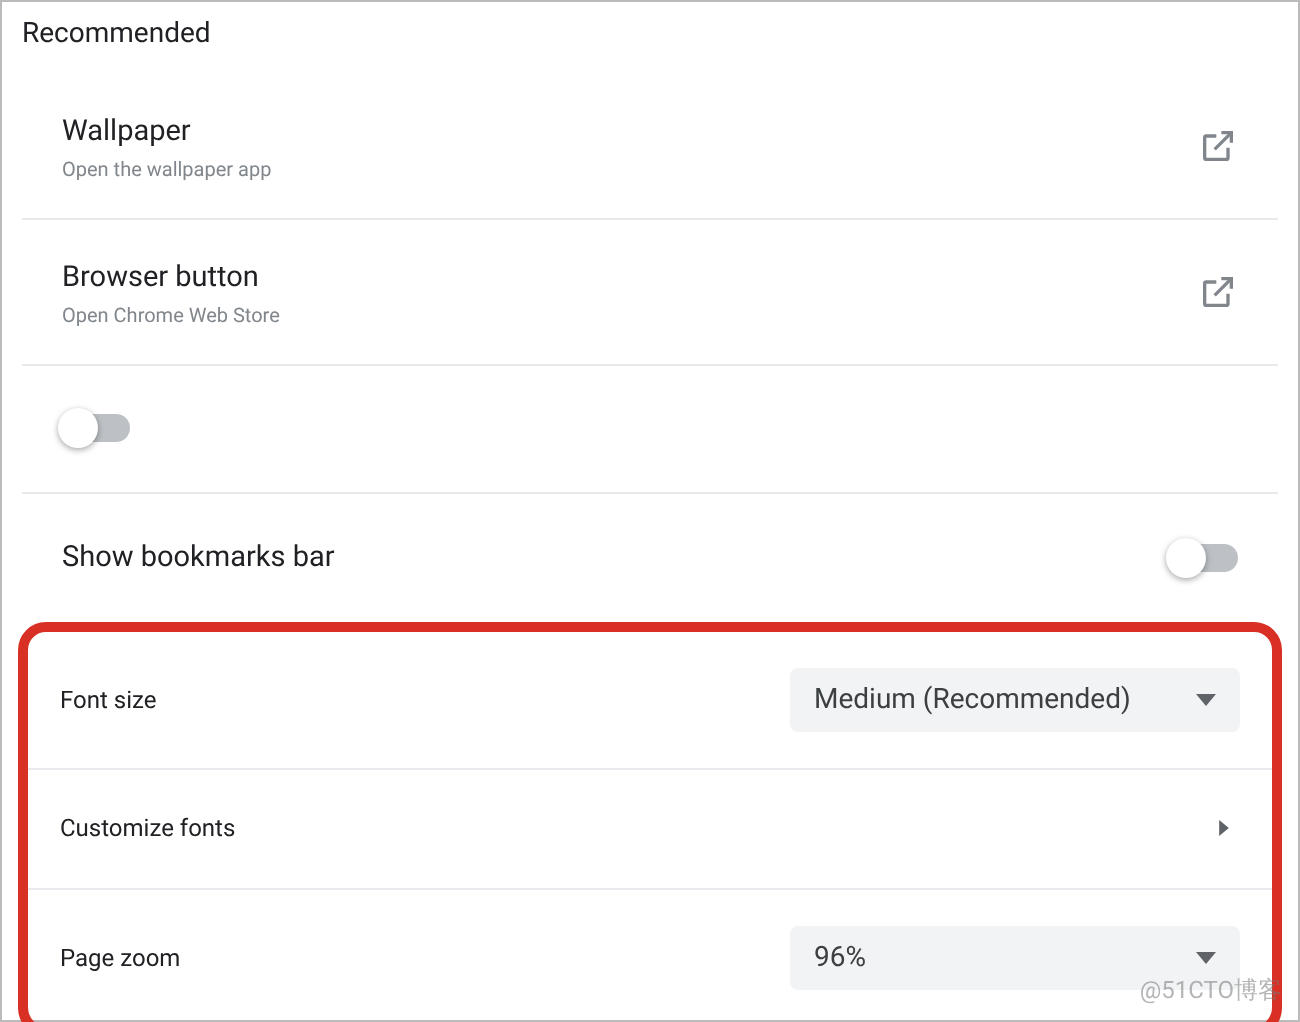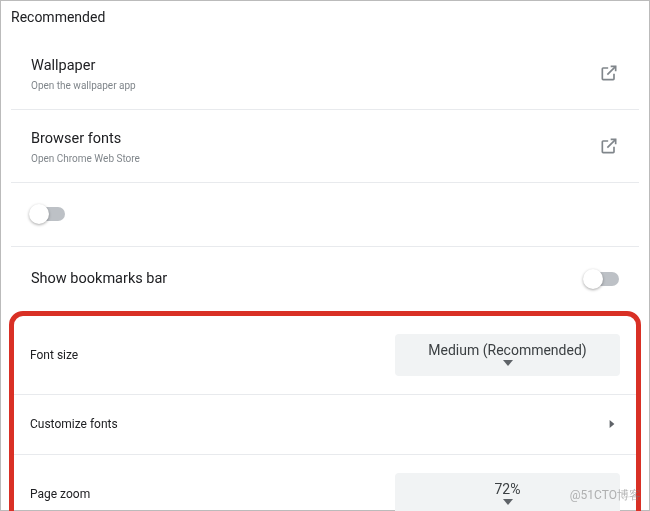--- a/index.html
+++ b/index.html
@@ -94,21 +94,20 @@
     .select-box {
       display: flex;
       align-items: center;
       justify-content: space-between;
       background: #f1f3f4;
       border-radius: 4px;
       padding: 8px 12px;
       width: 225px;
       font-size: 14px;
       color: #3c4043;
-      flex-direction: column;
     }
     .select-box svg { width: 10px; height: 10px; color: #5f6368; }
     .chevron {
       width: 8px;
       height: 8px;
       color: #5f6368;
       flex-shrink: 0;
       margin-right: 4px;
     }
     .watermark {
@@ -134,21 +133,21 @@
       </div>
       <svg class="ext-icon" viewBox="0 0 24 24" fill="none" stroke="currentColor" stroke-width="2">
         <path d="M18 13v6a1 1 0 0 1-1 1H5a1 1 0 0 1-1-1V7a1 1 0 0 1 1-1h6"></path>
         <path d="M14 4h6v6"></path>
         <path d="M10 14L20 4"></path>
       </svg>
     </div>
 
     <div class="row">
       <div class="row-left">
-        <div class="row-title">Browser fonts</div>
+        <div class="row-title">Browser button</div>
         <div class="row-sub">Open Chrome Web Store</div>
       </div>
       <svg class="ext-icon" viewBox="0 0 24 24" fill="none" stroke="currentColor" stroke-width="2">
         <path d="M18 13v6a1 1 0 0 1-1 1H5a1 1 0 0 1-1-1V7a1 1 0 0 1 1-1h6"></path>
         <path d="M14 4h6v6"></path>
         <path d="M10 14L20 4"></path>
       </svg>
     </div>
 
     <div class="row">
@@ -179,21 +178,21 @@
     <div class="hrow">
       <div class="hrow-label">Customize fonts</div>
       <svg class="chevron" viewBox="0 0 10 10">
           <path d="M2 0 L8 5 L2 10 Z" fill="currentColor"></path>
         </svg>
     </div>
 
     <div class="hrow">
       <div class="hrow-label">Page zoom</div>
       <div class="select-box">
-        <span>72%</span>
+        <span>96%</span>
         <svg viewBox="0 0 10 10">
             <path d="M0 2 L5 8 L10 2 Z" fill="currentColor"></path>
           </svg>
       </div>
     </div>
 
   </div>
 
   <div class="watermark">@51CTO博客</div>
 </div>

